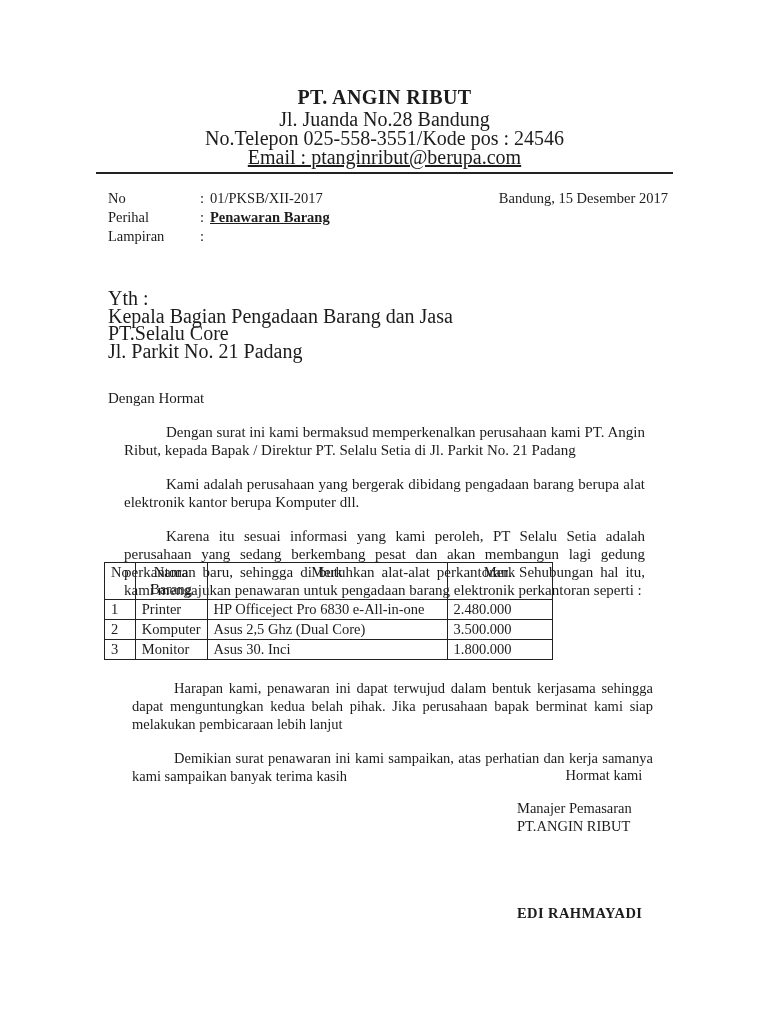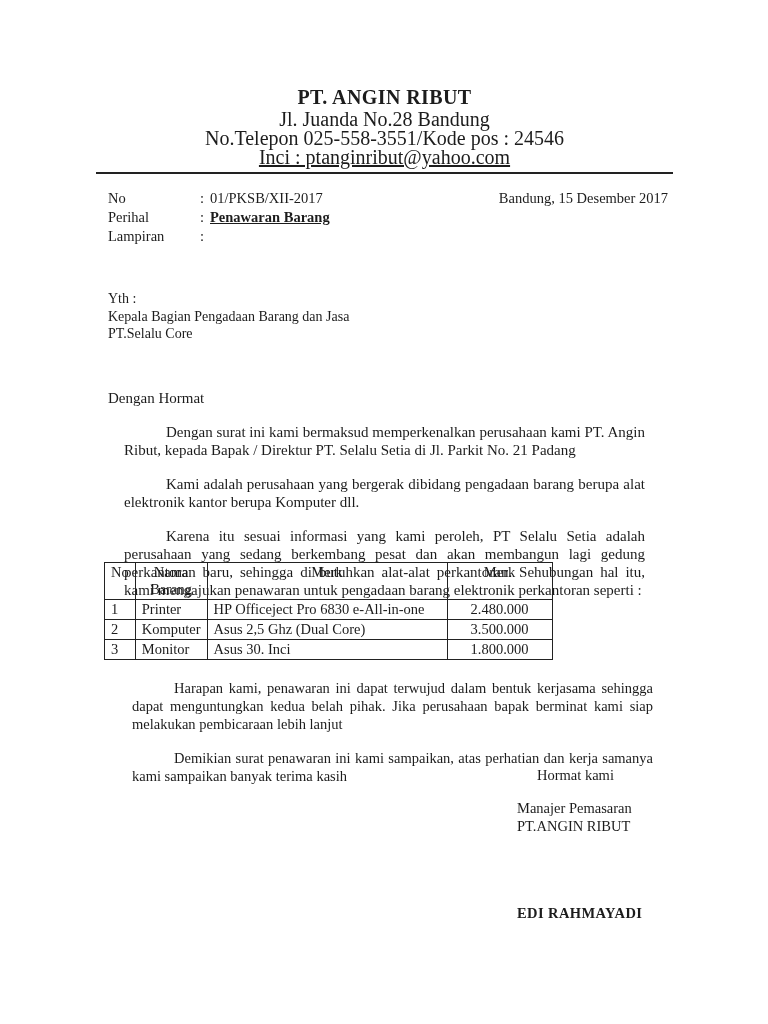--- a/index.html
+++ b/index.html
@@ -63,21 +63,21 @@
     position: absolute;
     top: 0;
     right: 0;
   }
 
   
   .recipient {
     position: absolute;
     top: 290px;
     left: 108px;
-    font-size: 14px;
+    font-size: 20px;
     line-height: 17.5px;
   }
 
   
   .body-block {
     position: absolute;
     top: 389px;
     left: 108px;
     width: 553px;
     font-size: 15px;
@@ -109,21 +109,21 @@
     font-weight: normal;
     text-align: center;
     vertical-align: top;
     height: 34px;
   }
   .col-no    { width: 22px; }
   .col-nama  { width: 59px; }
   .col-merk  { width: 240px; }
   .col-harga { width: 105px; }
   .cell-no    { text-align: left; }
-  .cell-harga { text-align: center; }
+  .cell-harga { text-align: left; }
 
   
   .closing-block {
     position: absolute;
     top: 663px;
     left: 116px;
     width: 553px;
     font-size: 14.5px;
     line-height: 18px;
     text-align: justify;
@@ -133,37 +133,38 @@
   .signature {
     position: absolute;
     top: 766px;
     left: 517px;
     font-size: 14.5px;
     line-height: 18px;
   }
   .sig-salutation {
     padding-left: 20px;
     margin-bottom: 15px;
+    text-align: right;
   }
   .sig-name {
     margin-top: 69px;
     font-weight: bold;
     letter-spacing: 0.4px;
   }
 </style>
 </head>
 <body>
 
 <div class="page">
 
   <div class="letterhead">
     <div class="company-name">PT. ANGIN RIBUT</div>
     <div class="letterhead-line">Jl. Juanda  No.28 Bandung</div>
     <div class="letterhead-line">No.Telepon 025-558-3551/Kode pos : 24546</div>
-    <div class="letterhead-line email">Inci : ptanginribut@yahoo.com</div>
+    <div class="letterhead-line email">Email : ptanginribut@berupa.com</div>
   </div>
 
   <div class="meta">
     <span class="date-line">Bandung, 15 Desember 2017</span>
     <div class="meta-row">
       <span class="meta-label">No</span>
       <span class="meta-sep">:</span>
       <span class="meta-value">01/PKSB/XII-2017</span>
     </div>
     <div class="meta-row">
@@ -175,20 +176,21 @@
       <span class="meta-label">Lampiran</span>
       <span class="meta-sep">:</span>
       <span class="meta-value"></span>
     </div>
   </div>
 
   <div class="recipient">
     <div>Yth :</div>
     <div>Kepala Bagian Pengadaan Barang dan Jasa</div>
     <div>PT.Selalu Core</div>
+    <div>Jl. Parkit  No. 21 Padang</div>
   </div>
 
   <div class="body-block">
     <div class="salutation">Dengan Hormat</div>
     <p>Dengan surat ini kami bermaksud memperkenalkan perusahaan kami PT.  Angin Ribut, kepada Bapak / Direktur  PT. Selalu Setia di Jl. Parkit No. 21 Padang</p>
     <p>Kami adalah perusahaan yang bergerak dibidang pengadaan barang berupa alat elektronik kantor berupa Komputer dll.</p>
     <p>Karena itu sesuai informasi yang kami peroleh, PT Selalu Setia  adalah perusahaan yang sedang berkembang pesat dan akan membangun lagi gedung perkantoran baru, sehingga di butuhkan alat-alat perkantoran. Sehubungan hal itu, kami mengajukan penawaran untuk pengadaan barang elektronik perkantoran seperti :</p>
   </div>
 
   <table class="items-table">

